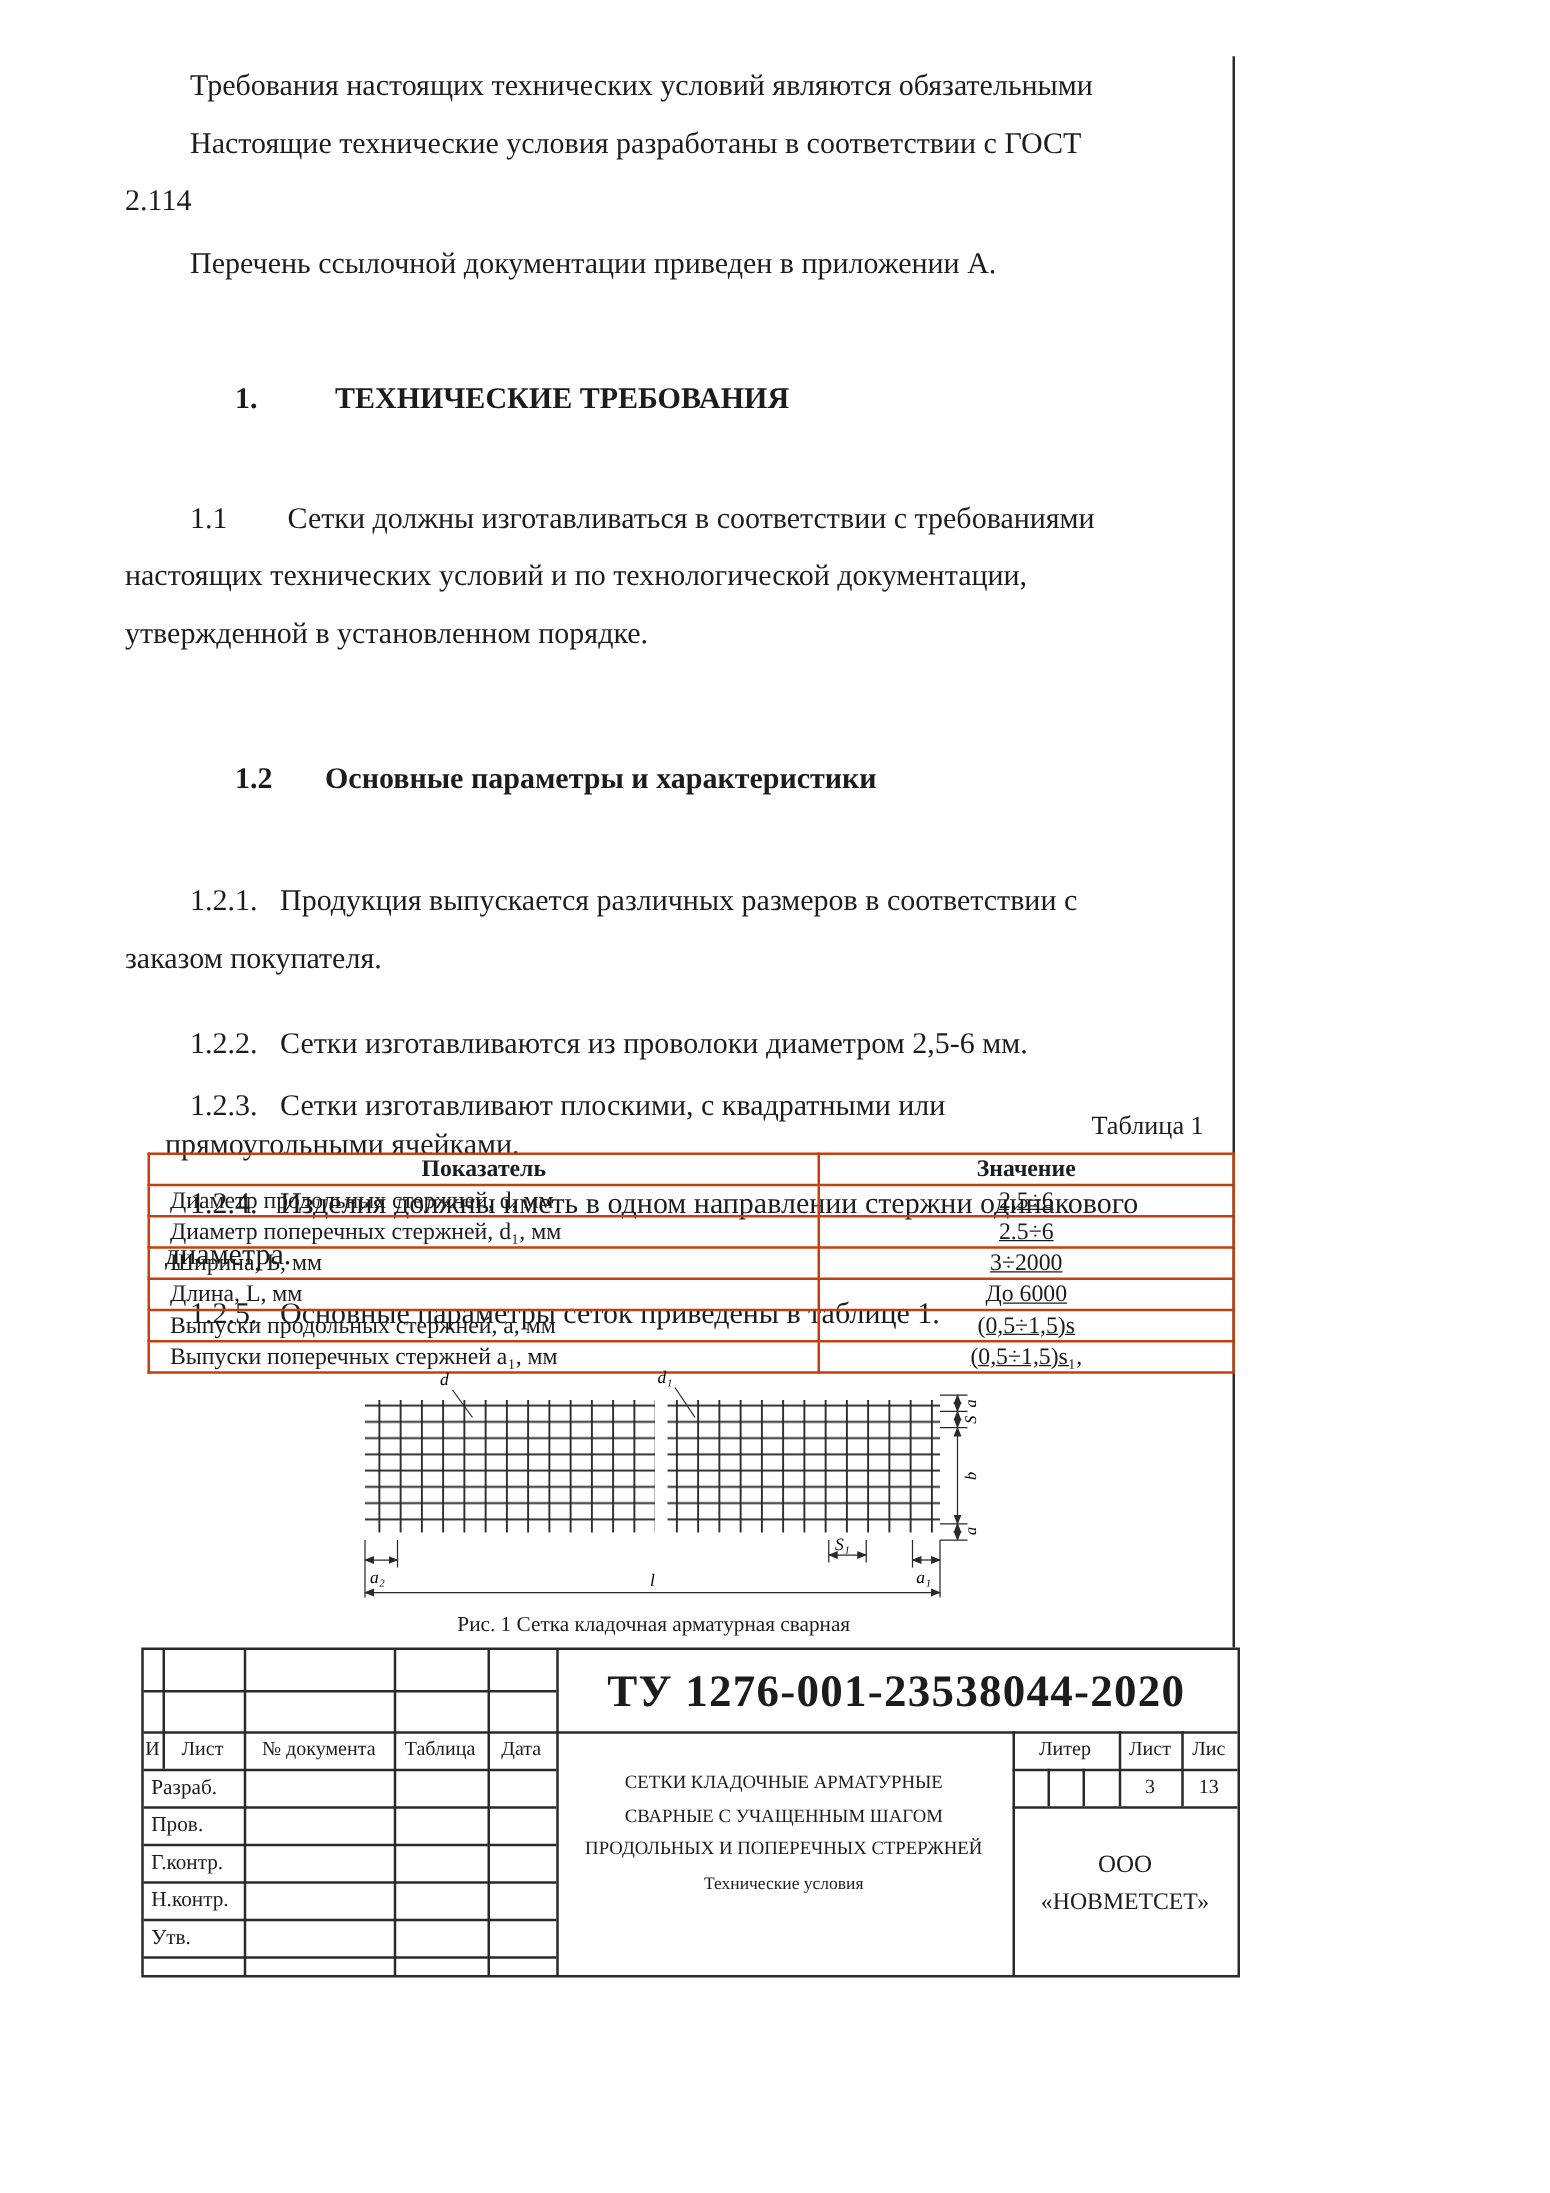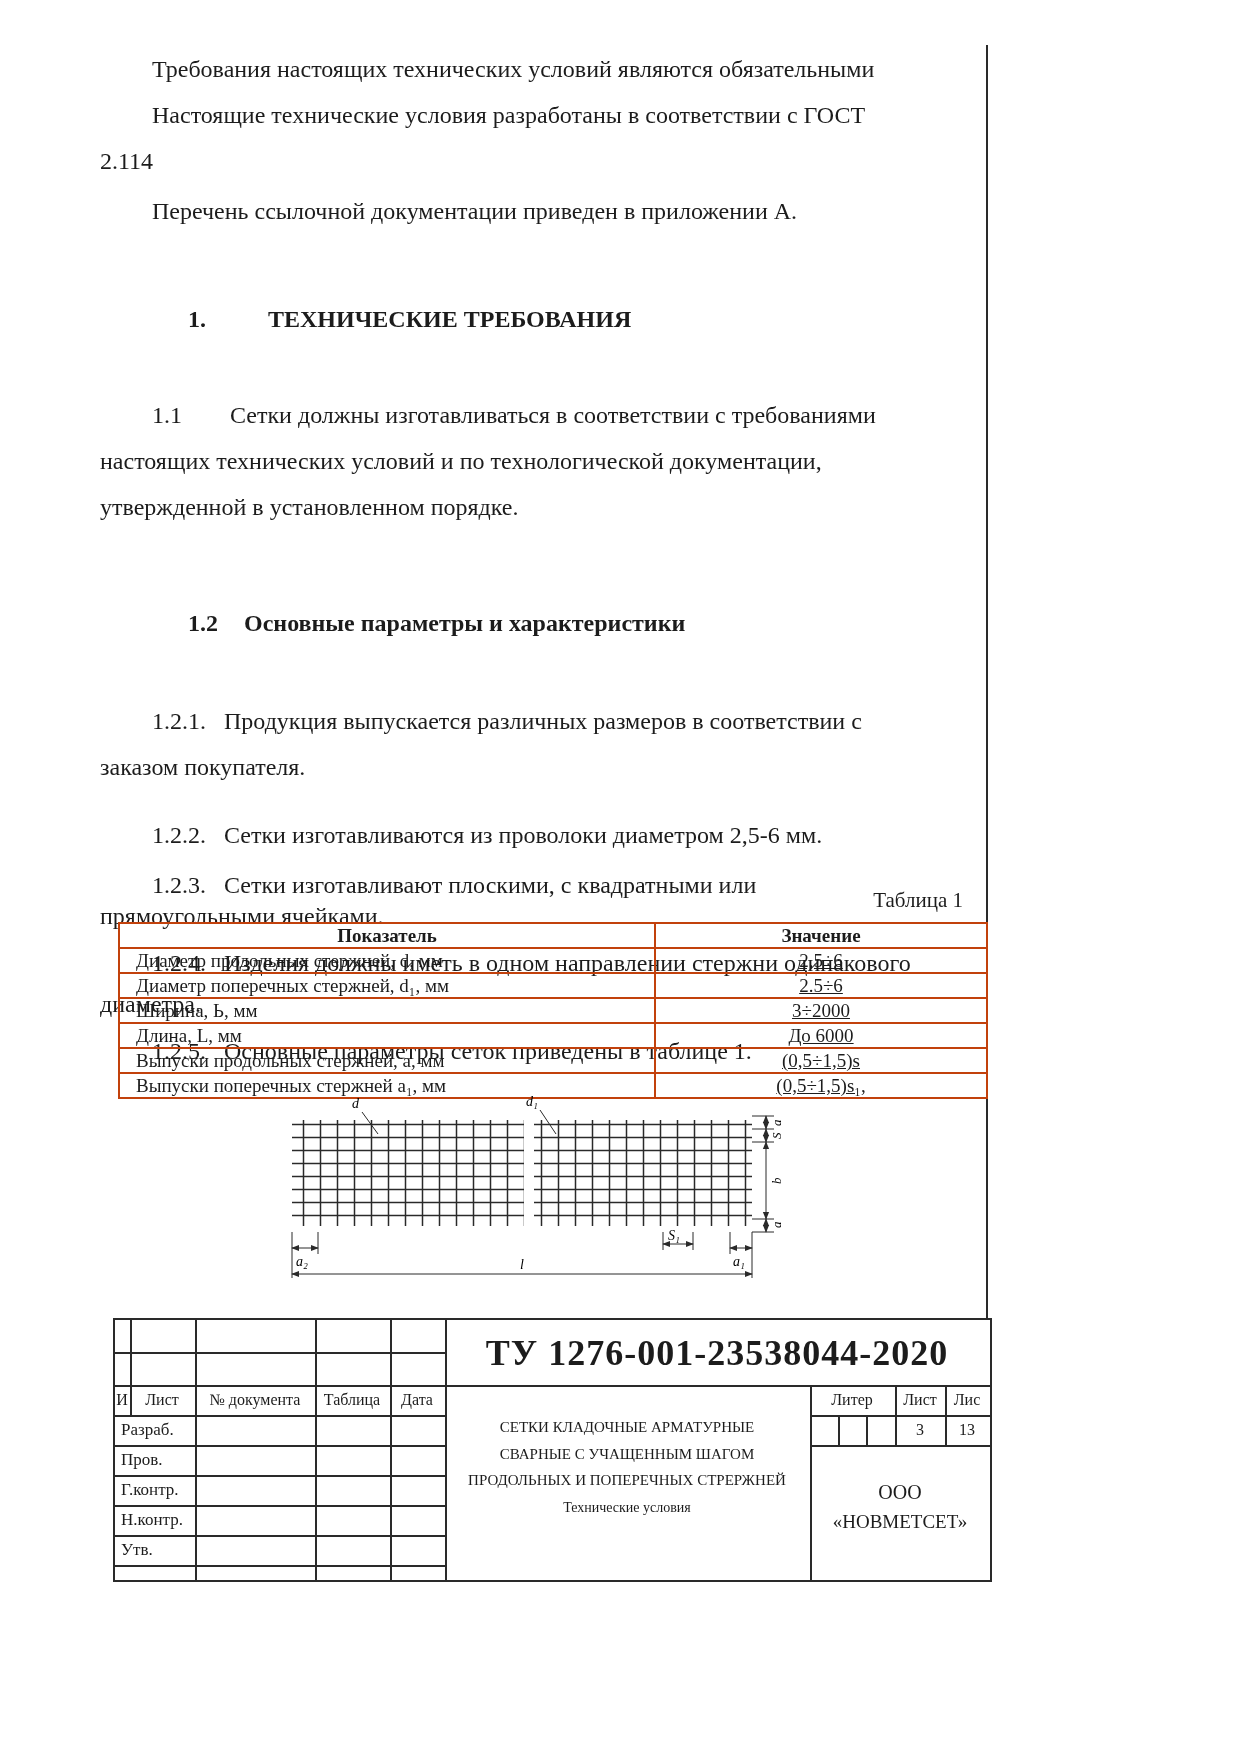--- a/index.html
+++ b/index.html
@@ -2,21 +2,21 @@
 <html><head>
 <meta charset="utf-8">
 <style>
   html,body{margin:0;padding:0;background:#ffffff;}
   .page{position:relative;width:1240px;height:1754px;background:#fff;
         font-family:"Liberation Serif","DejaVu Serif",serif;color:#1c1c1c;overflow:hidden;}
   .frame-right{position:absolute;left:986px;top:45px;width:2px;height:1273px;background:#2a2a2a;}
   .content{position:absolute;left:100px;top:46px;width:886px;font-size:24px;}
   .line{white-space:pre-wrap;line-height:46px;}
   .indent{padding-left:52px;}
-  .tight{line-height:36px;}
+  .tight{line-height:36px;margin-left:32px;}
   .bold{font-weight:bold;}
   .table-caption{position:absolute;left:100px;top:888px;width:863px;text-align:right;font-size:21px;}
   table.params{position:absolute;left:118px;top:922px;width:868px;border-collapse:collapse;
                font-size:19px;table-layout:fixed;}
   table.params th,table.params td{border:2px solid #c2410c;padding:0 16px;height:23px;line-height:21px;}
   table.params th{font-weight:bold;text-align:center;}
   table.params td.name{text-align:left;}
   table.params td.val{text-align:center;text-decoration:underline;}
   col.c1{width:536px;} col.c2{width:332px;}
   .figure-wrap{position:absolute;left:278px;top:1092px;width:530px;height:200px;}
@@ -47,21 +47,21 @@
 
     <div class="line indent" style="margin-top:16px">
       <span class="bold">1.</span><span class="bold" style="margin-left:62px">ТЕХНИЧЕСКИЕ ТРЕБОВАНИЯ</span>
     </div>
 
     <div class="line indent" style="margin-top:4px">1.1        Сетки должны изготавливаться в соответствии с требованиями</div>
     <div class="line">настоящих технических условий и по технологической документации,</div>
     <div class="line">утвержденной в установленном порядке.</div>
 
     <div class="line indent" style="margin-top:24px">
-      <span class="bold">1.2</span><span class="bold" style="margin-left:26px">Основные параметры и характеристики</span>
+      <span class="bold">1.2</span><span class="bold" style="margin-left:42px">Основные параметры и характеристики</span>
     </div>
 
     <div class="line indent" style="margin-top:6px">1.2.1.   Продукция выпускается различных размеров в соответствии с</div>
     <div class="line">заказом покупателя.</div>
     <div class="line indent" style="margin-top:22px">1.2.2.   Сетки изготавливаются из проволоки диаметром 2,5-6 мм.</div>
     <div class="line indent" style="margin-top:4px">1.2.3.   Сетки изготавливают плоскими, с квадратными или</div>
     <div class="line tight" style="margin-top:-10px">прямоугольными ячейками.</div>
     <div class="line indent" style="margin-top:6px">1.2.4.   Изделия должны иметь в одном направлении стержни одинакового</div>
     <div class="line tight">диаметра.</div>
     <div class="line indent" style="margin-top:6px">1.2.5.   Основные параметры сеток приведены в таблице 1.</div>
@@ -148,20 +148,21 @@
       <text x="390" y="148" font-size="14" font-style="italic">S₁</text>
 
       <line x1="452" y1="156" x2="474" y2="156" stroke="#2a2a2a" stroke-width="1" marker-start="url(#arr)" marker-end="url(#arr)"></line>
       <text x="455" y="174" font-size="14" font-style="italic">a₁</text>
 
       <line x1="14" y1="182" x2="474" y2="182" stroke="#2a2a2a" stroke-width="1" marker-start="url(#arr)" marker-end="url(#arr)"></line>
       <text x="242" y="177" font-size="14" font-style="italic">l</text>
     </svg>
   </div>
 
+  <div class="figure-caption">Рис. 1 Сетка кладочная арматурная сварная</div>
 
   <div class="stamp">
 
     <div class="vl" style="left:15px;top:0;height:95px"></div>
     <div class="vl" style="left:80px;top:0;height:260px"></div>
     <div class="vl" style="left:200px;top:0;height:260px"></div>
     <div class="vl" style="left:275px;top:0;height:260px"></div>
     <div class="vl" style="left:330px;top:0;height:260px"></div>
     <div class="vl" style="left:695px;top:65px;height:195px"></div>
     <div class="vl" style="left:780px;top:65px;height:60px"></div>

